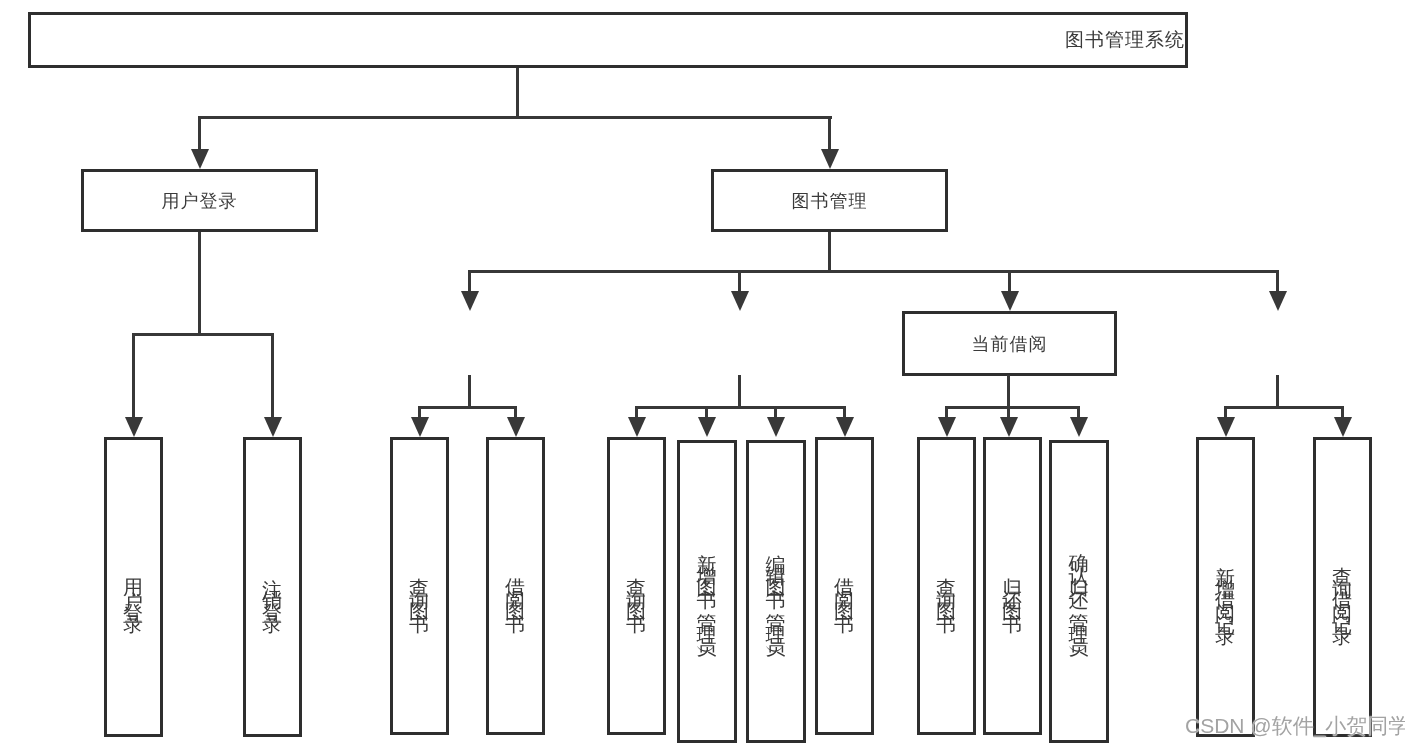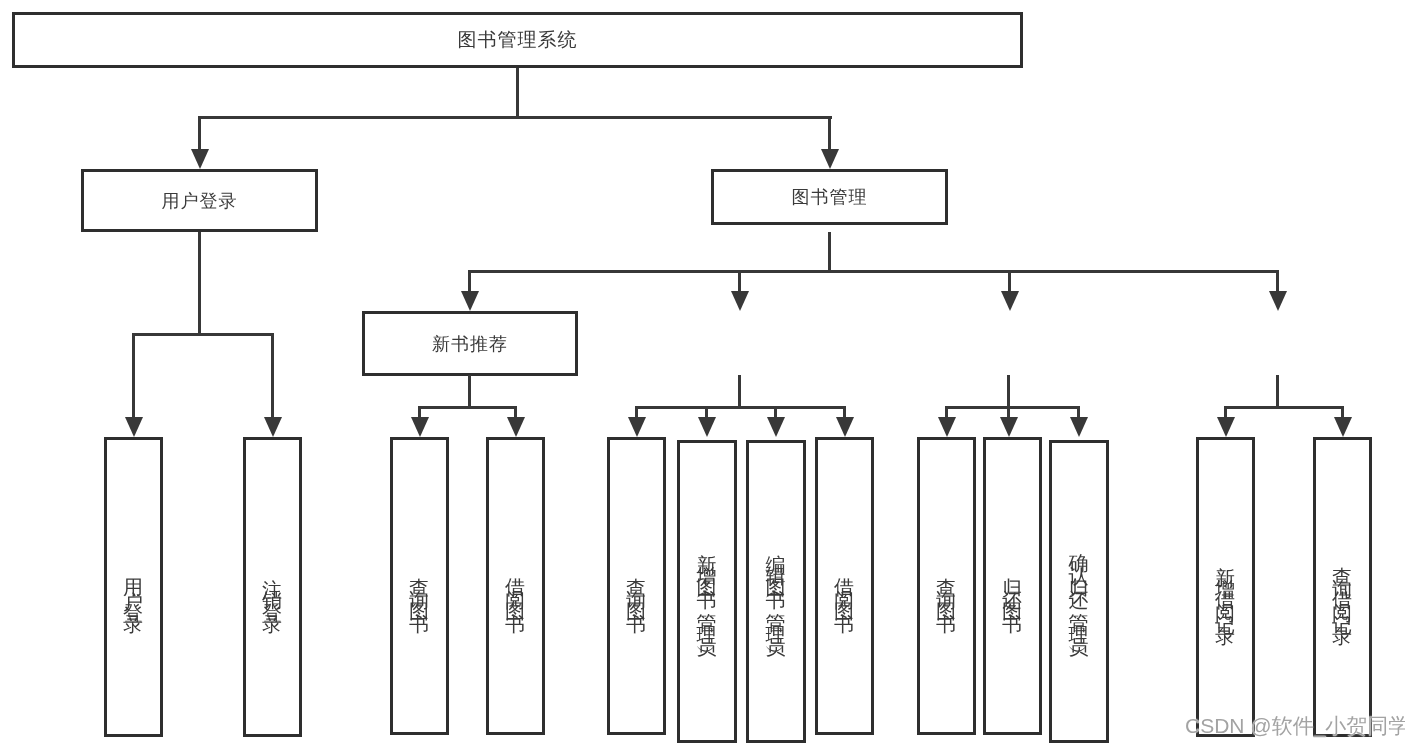--- a/index.html
+++ b/index.html
@@ -51,35 +51,35 @@
     text-shadow:0 0 2px #fff,0 0 1px #fff;
     z-index:10;
     white-space:nowrap;
   }
 </style>
 </head>
 <body>
 
 <div class="canvas">
 
-  <div class="node root" style="left:12px;top:12px;width:1011px;height:56px;">
+  <div class="node root" style="left:28px;top:12px;width:1160px;height:56px;justify-content:flex-end;">
     <span>图书管理系统</span>
   </div>
 
   <div class="vl" style="left:516px;top:68px;height:50px;"></div>
   <div class="hl" style="left:198px;top:116px;width:634px;"></div>
   <div class="vl" style="left:198px;top:116px;height:36px;"></div>
   <div class="arr" style="left:191px;top:149px;"></div>
   <div class="vl" style="left:828px;top:116px;height:36px;"></div>
   <div class="arr" style="left:821px;top:149px;"></div>
 
   <div class="node h" style="left:81px;top:169px;width:237px;height:63px;">
     <span>用户登录</span>
   </div>
-  <div class="node h" style="left:711px;top:169px;width:237px;height:56px;">
+  <div class="node h" style="left:711px;top:169px;width:237px;height:63px;">
     <span>图书管理</span>
   </div>
 
   <div class="vl" style="left:198px;top:232px;height:103px;"></div>
   <div class="hl" style="left:132px;top:333px;width:142px;"></div>
   <div class="vl" style="left:132px;top:333px;height:84px;"></div>
   <div class="arr" style="left:125px;top:417px;"></div>
   <div class="vl" style="left:271px;top:333px;height:84px;"></div>
   <div class="arr" style="left:264px;top:417px;"></div>
 
@@ -87,22 +87,22 @@
   <div class="hl" style="left:468px;top:270px;width:811px;"></div>
   <div class="vl" style="left:468px;top:270px;height:21px;"></div>
   <div class="arr" style="left:461px;top:291px;"></div>
   <div class="vl" style="left:738px;top:270px;height:21px;"></div>
   <div class="arr" style="left:731px;top:291px;"></div>
   <div class="vl" style="left:1008px;top:270px;height:21px;"></div>
   <div class="arr" style="left:1001px;top:291px;"></div>
   <div class="vl" style="left:1276px;top:270px;height:21px;"></div>
   <div class="arr" style="left:1269px;top:291px;"></div>
 
-  <div class="node h" style="left:362px;top:311px;width:216px;height:65px;">
-    <span>新书推荐</span>
+  <div class="node h" style="left:902px;top:311px;width:215px;height:65px;">
+    <span>当前借阅</span>
   </div>
 
   <div class="vl" style="left:468px;top:375px;height:33px;"></div>
   <div class="hl" style="left:418px;top:406px;width:99px;"></div>
   <div class="vl" style="left:418px;top:406px;height:11px;"></div>
   <div class="arr" style="left:411px;top:417px;"></div>
   <div class="vl" style="left:514px;top:406px;height:11px;"></div>
   <div class="arr" style="left:507px;top:417px;"></div>
 
   <div class="vl" style="left:738px;top:375px;height:33px;"></div>

